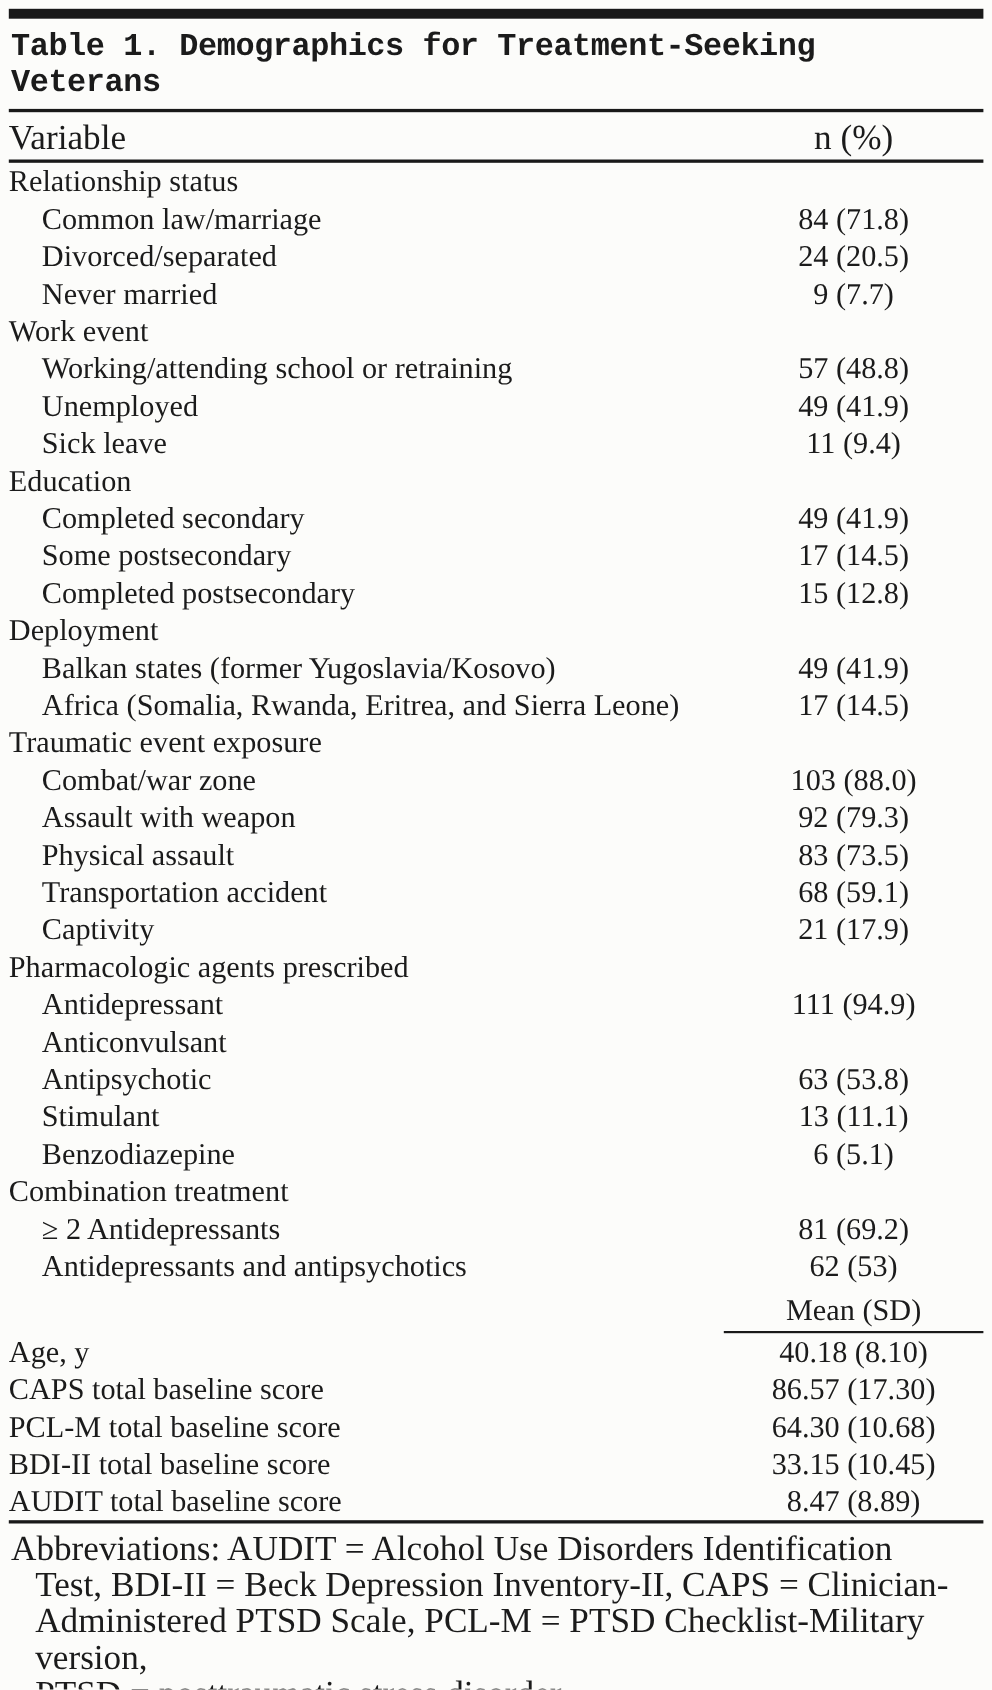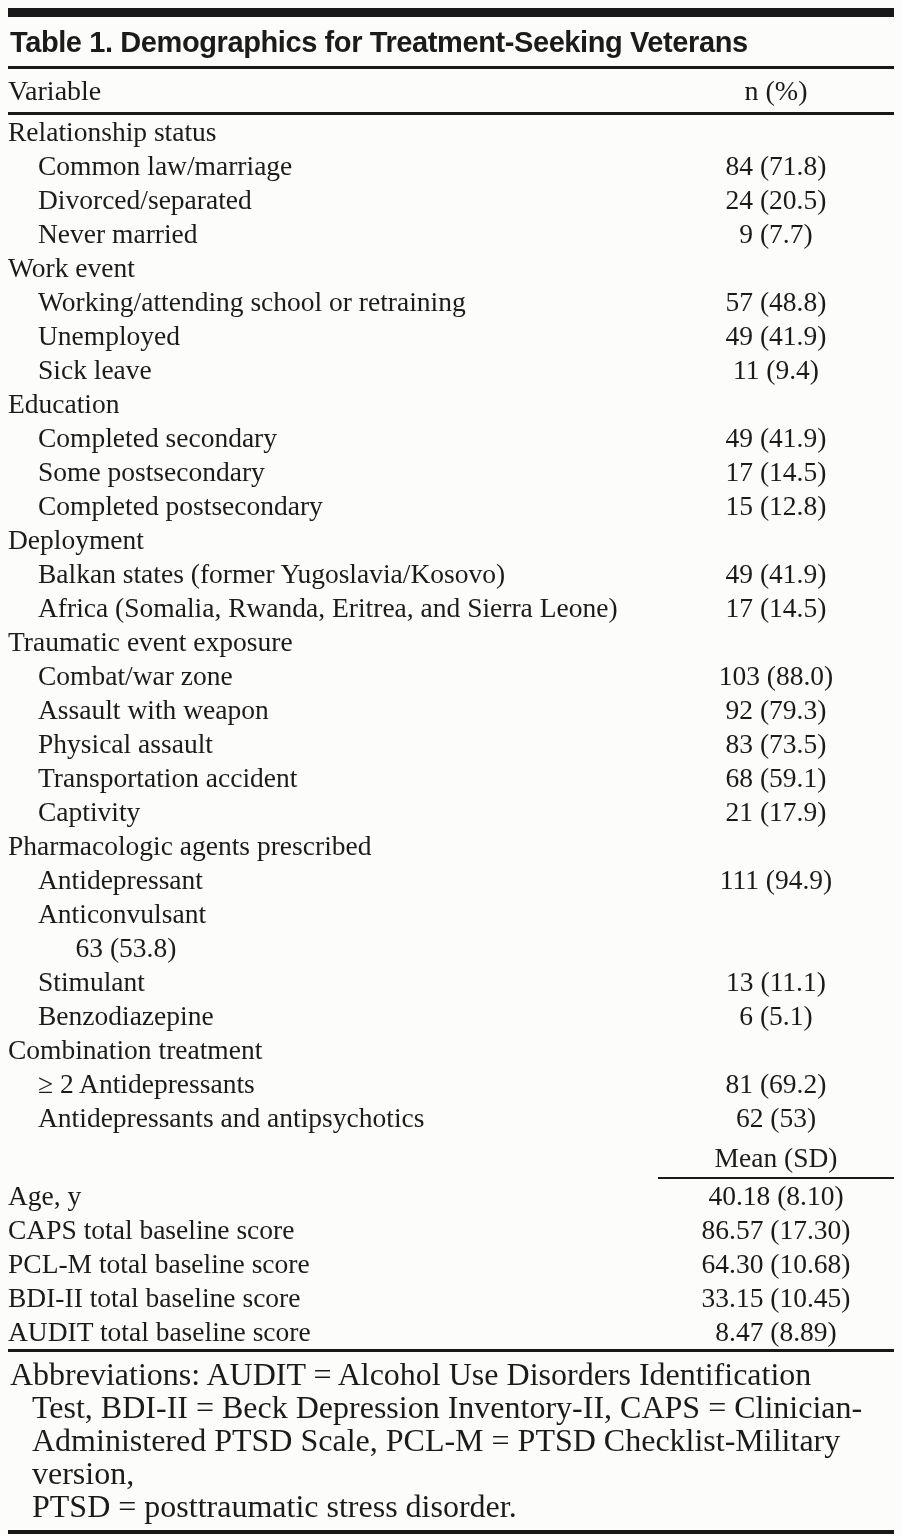--- a/index.html
+++ b/index.html
@@ -18,31 +18,31 @@
     padding: 8px 8px 0 8px;
   }
   .rule {
     background: #191919;
   }
   .rule.thick { height: 9px; }
   .rule.r3 { height: 3px; }
   .rule.r2 { height: 2.5px; }
   .rule.r4 { height: 4px; }
   .title {
-    font-family: Liberation Sans, sans-serif;
+    font-family: Liberation Mono, monospace;
     font-weight: 700;
     font-size: 29px;
     letter-spacing: -0.4px;
     margin: 0;
     padding: 9px 2px 7px 2px;
   }
   .head-row {
     display: flex;
     align-items: flex-end;
-    font-size: 28px;
+    font-size: 32px;
     line-height: 34px;
     padding: 5px 0 4px 0;
   }
   .cell-label { flex: 1; min-width: 0; }
   .cell-value {
     width: 236px;
     text-align: center;
     flex: none;
   }
   .row {
@@ -180,20 +180,21 @@
         <span class="cell-value"></span>
       </div>
       <div class="row sub">
         <span class="cell-label">Antidepressant</span>
         <span class="cell-value">111 (94.9)</span>
       </div>
       <div class="row sub">
         <span class="cell-label">Anticonvulsant</span>
       </div>
       <div class="row sub">
+        <span class="cell-label">Antipsychotic</span>
         <span class="cell-value">63 (53.8)</span>
       </div>
       <div class="row sub">
         <span class="cell-label">Stimulant</span>
         <span class="cell-value">13 (11.1)</span>
       </div>
       <div class="row sub">
         <span class="cell-label">Benzodiazepine</span>
         <span class="cell-value">6 (5.1)</span>
       </div>

